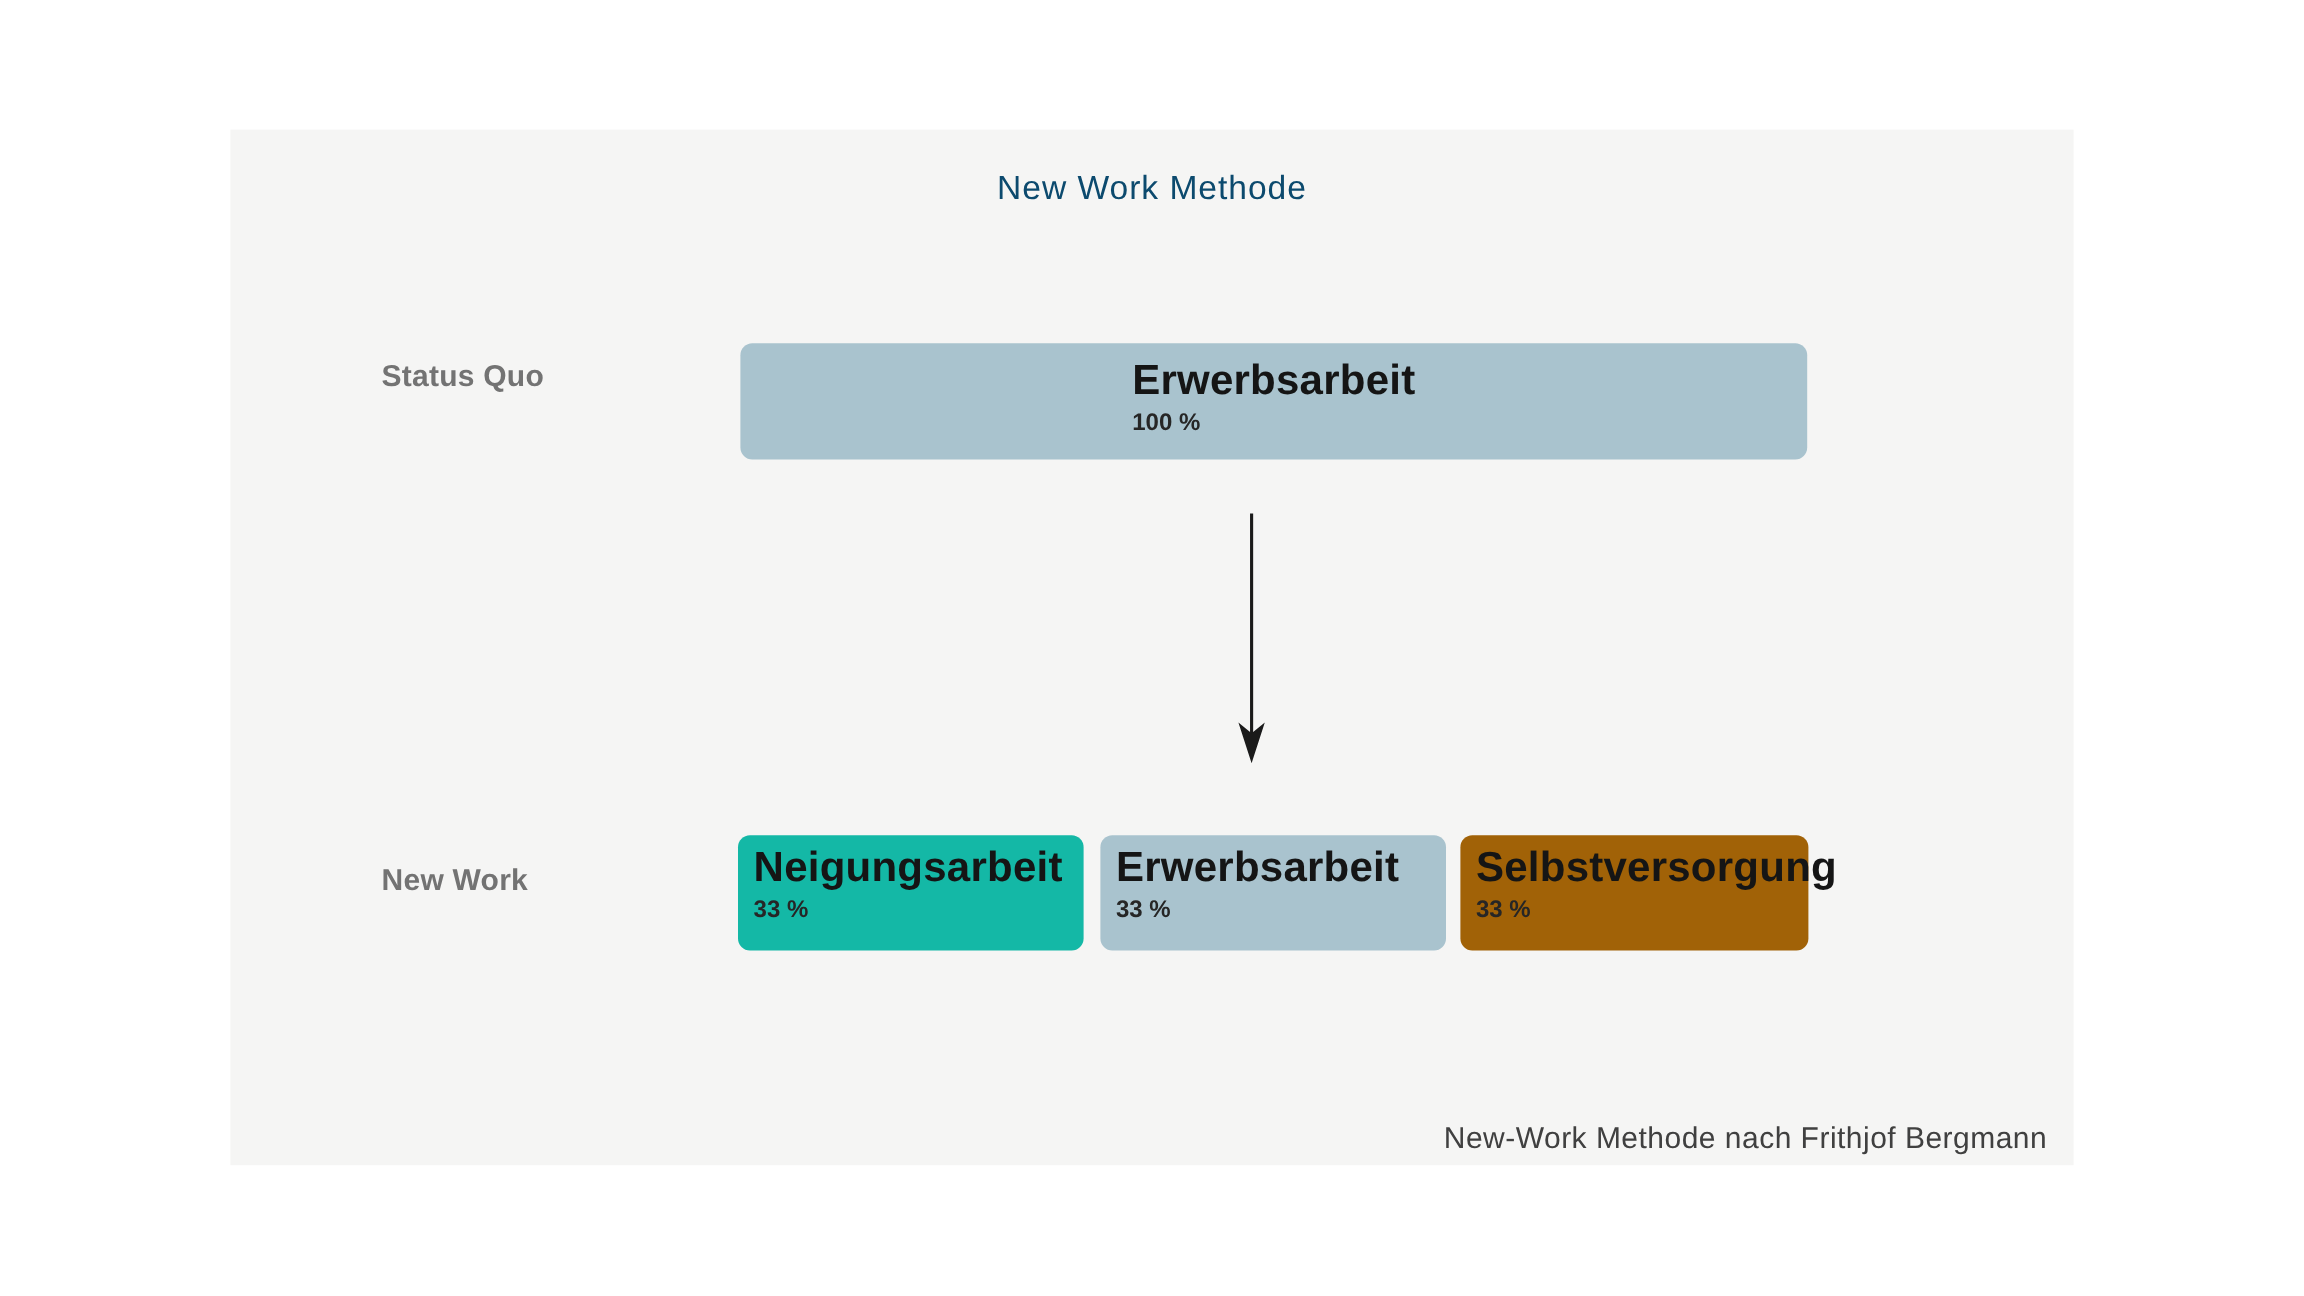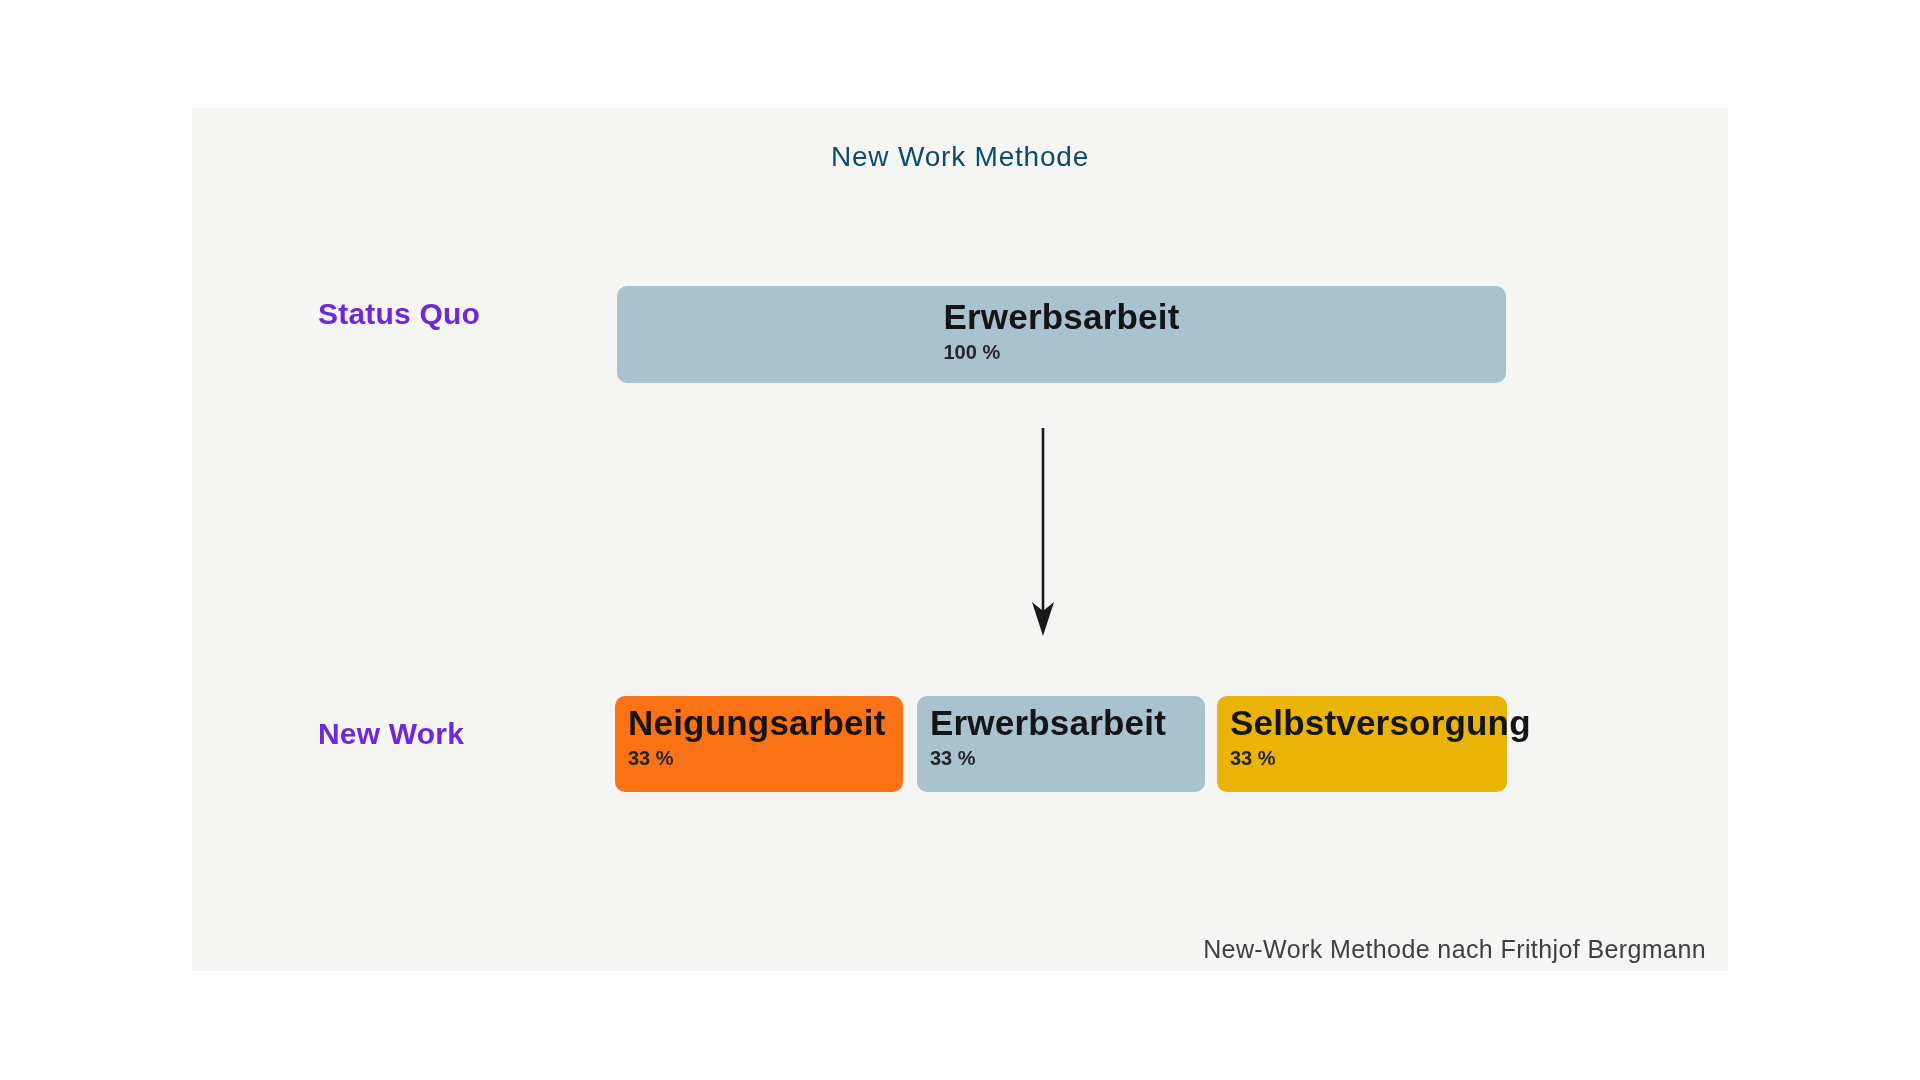--- a/index.html
+++ b/index.html
@@ -20,23 +20,23 @@
     font-size: 28px;
     font-weight: 300;
     letter-spacing: 0.8px;
     color: #0c4a6e;
     line-height: 38px;
   }
 
   .row-label {
     position: absolute;
     left: 126px;
-    font-size: 30px;
+    font-size: 25px;
     font-weight: 700;
-    color: #6d28d9;
+    color: #737373;
     line-height: 36px;
     letter-spacing: 0.2px;
   }
   .label-status { top: 188px; }
   .label-new    { top: 608px; }
 
   .box {
     position: absolute;
     border-radius: 10px;
   }
@@ -104,30 +104,30 @@
     </div>
   </div>
 
   <svg class="arrow" width="28" height="212" viewBox="0 0 28 212">
     <line x1="14" y1="2" x2="14" y2="190" stroke="#1a1a1a" stroke-width="2.6"></line>
     <path d="M14 210 L3 176 L14 185 L25 176 Z" fill="#1a1a1a"></path>
   </svg>
 
   <div class="row-label label-new">New Work</div>
 
-  <div class="box small-box box-a" style="background: #f97316;">
+  <div class="box small-box box-a" style="background: #14b8a6;">
     <div class="box-title">Neigungsarbeit</div>
     <div class="box-value">33 %</div>
   </div>
 
   <div class="box small-box box-b" style="background: rgb(169, 195, 206);">
     <div class="box-title">Erwerbsarbeit</div>
     <div class="box-value">33 %</div>
   </div>
 
-  <div class="box small-box box-c" style="background: #eab308;">
+  <div class="box small-box box-c" style="background: #a16207;">
     <div class="box-title">Selbstversorgung</div>
     <div class="box-value">33 %</div>
   </div>
 
   <div class="footer">New-Work Methode nach Frithjof Bergmann</div>
 
 </div>
 
 </body></html>

